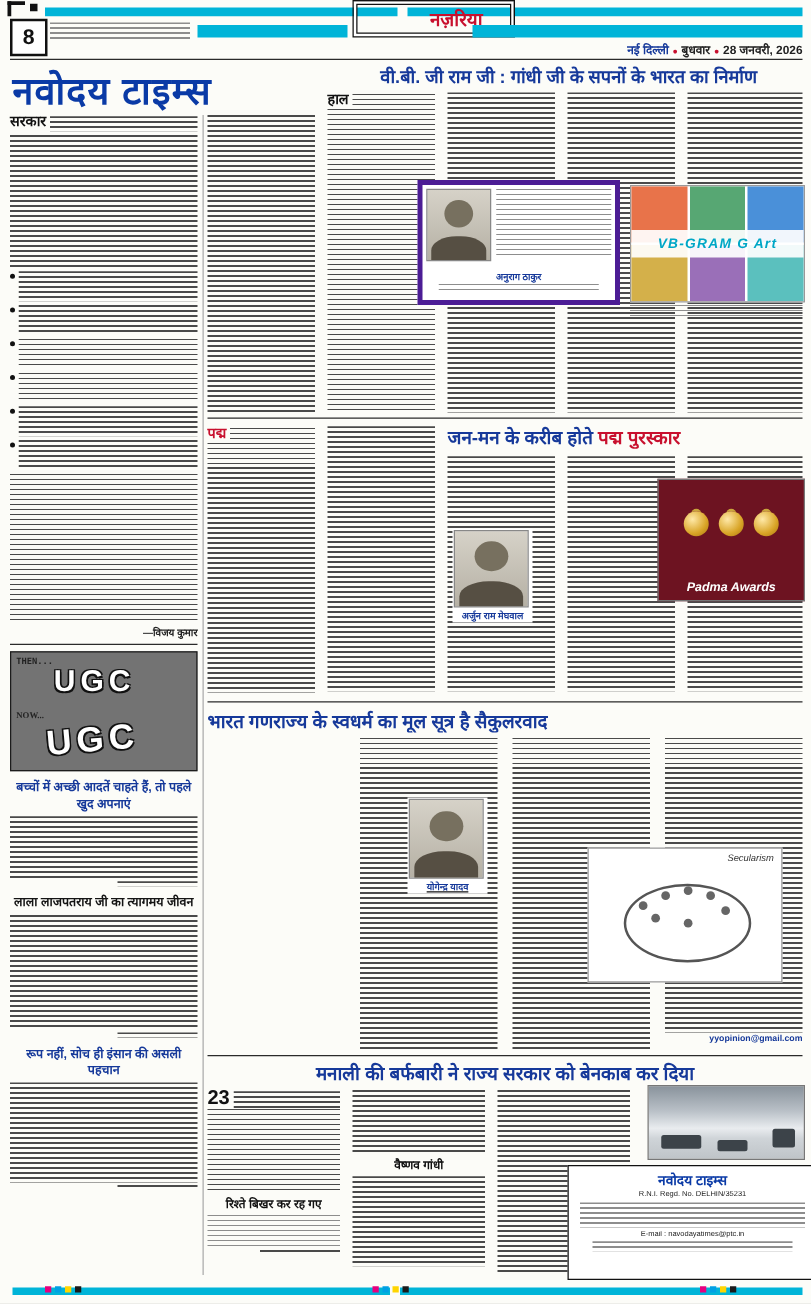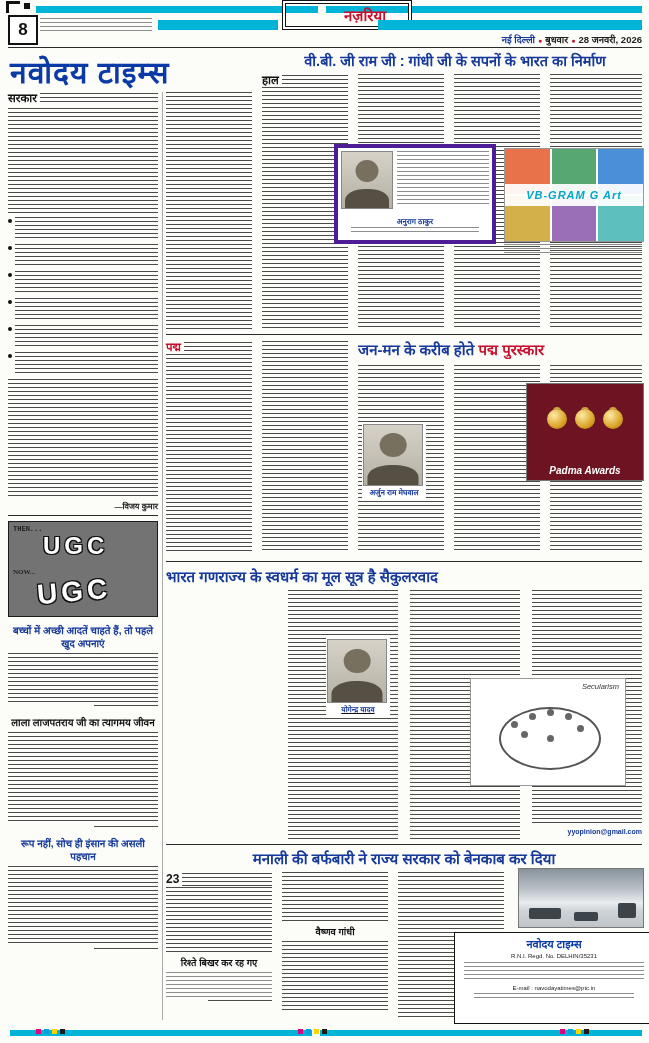--- a/index.html
+++ b/index.html
@@ -19,21 +19,21 @@
   .dateline{font-size:9.5px;font-weight:bold;text-align:right;color:#222;white-space:nowrap;}
   .dateline .city{color:#16399a;}
   .dateline .sep{color:#c8102e;padding:0 3px;font-size:7px;}
   .masthead{color:#0a3aa6;font-weight:bold;font-size:30px;letter-spacing:1px;white-space:nowrap;}
   
   .leftcol{position:absolute;left:8px;top:92px;width:150px;}
   .ed-head{color:#16399a;font-weight:bold;font-size:11px;line-height:1.25;text-align:center;margin-bottom:5px;}
   .dropline{display:flex;align-items:flex-start;}
   .dropword{font-weight:bold;font-size:11.5px;line-height:12px;padding-right:3px;color:#111;white-space:nowrap;}
   .dropword.red{color:#c8102e;} .dropword.blue{color:#16399a;}
-  .dropword.num{font-size:12px;line-height:14px;text-align:right;}
+  .dropword.num{font-size:16px;line-height:14px;text-align:right;}
   .dropline .g{flex:1;height:12px;margin-top:1px;}
   .bullet{display:flex;margin-top:3px;}
   .bdot{width:4px;height:4px;border-radius:50%;background:#111;margin:2px 3px 0 0;flex:none;}
   .bullet .g{flex:1;height:24px;}
   .sigtext{text-align:right;font-weight:bold;font-size:8px;color:#222;margin-top:3px;}
   .sigbar{display:flex;justify-content:flex-end;margin-top:2px;}
   .sigbar .g{width:64px;height:4px;}
   
   .ugc{border:1.5px solid #1c1c1c;background:#737373;height:94px;margin-top:5px;position:relative;overflow:hidden;text-align:right;}
   .ugc .lbl{font-size:7px;font-weight:bold;font-family:"DejaVu Sans Mono",monospace;color:#222;position:absolute;left:4px;}

